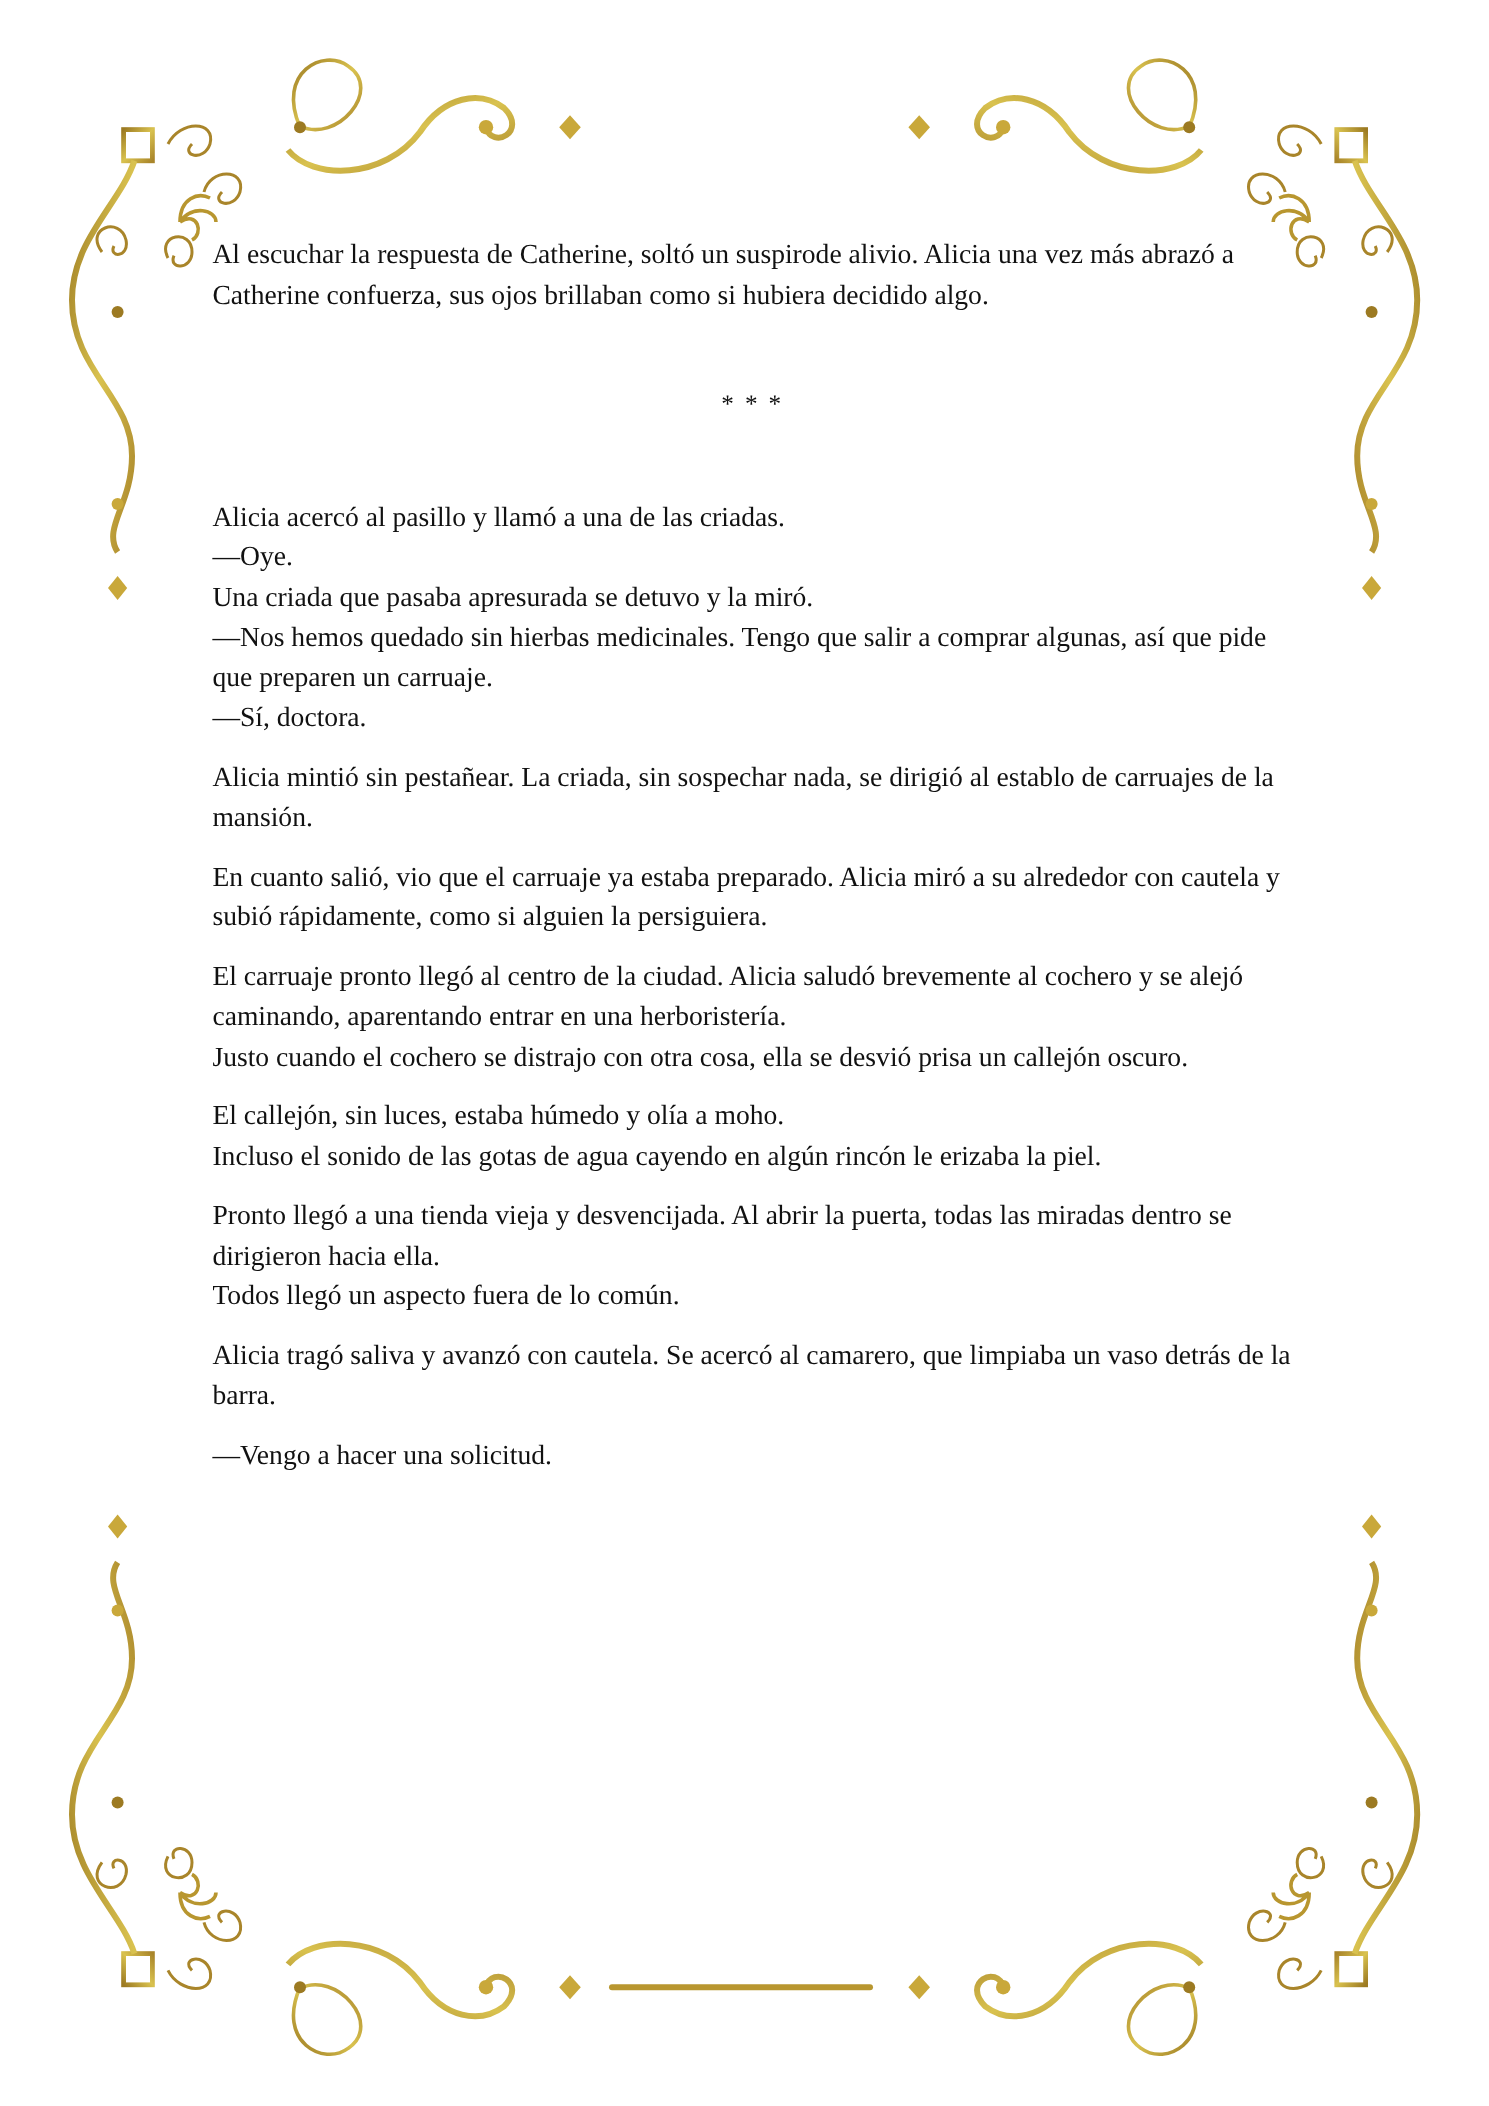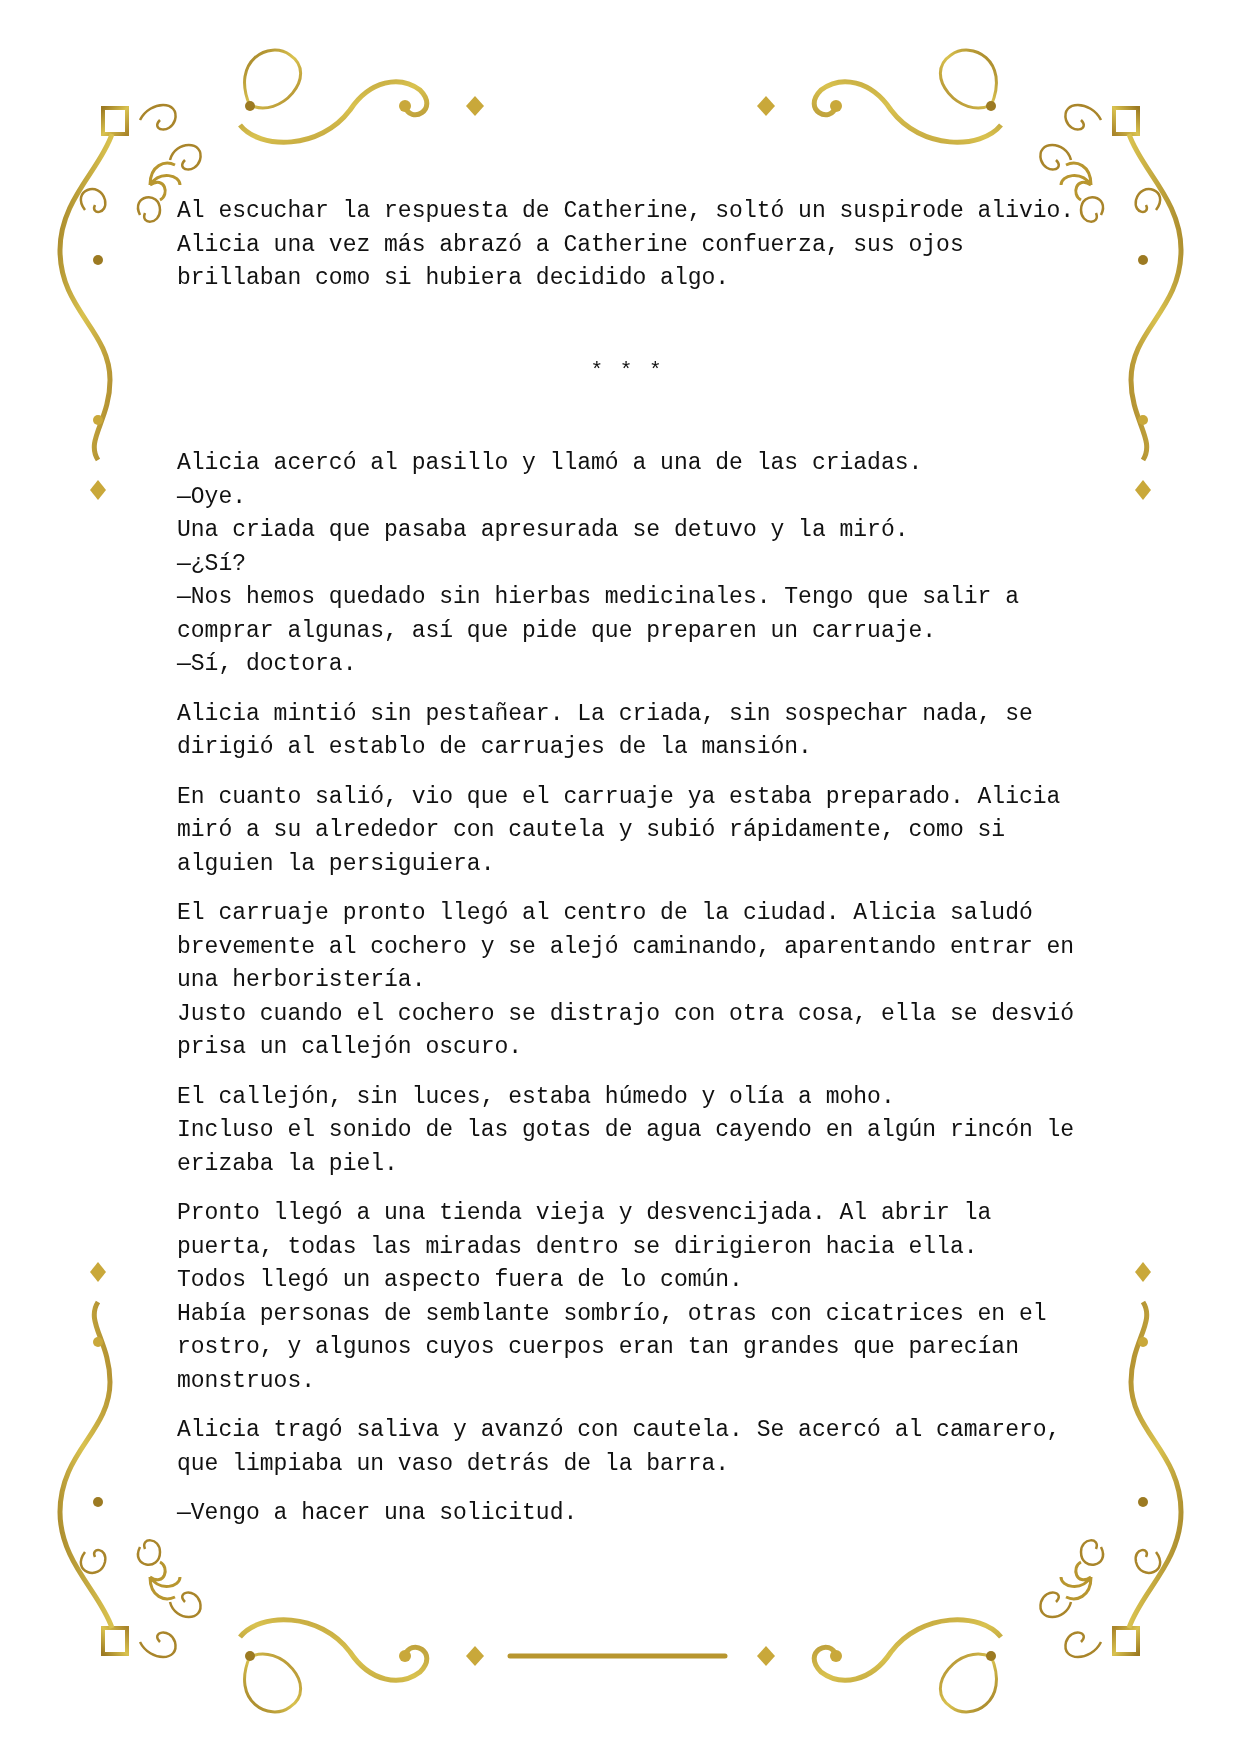--- a/index.html
+++ b/index.html
@@ -3,21 +3,21 @@
 <meta charset="utf-8">
 <style>
   html, body { margin: 0; padding: 0; background: #ffffff; }
   body { width: 1241px; height: 1755px; position: relative; overflow: hidden; }
   .frame { position: absolute; left: 0; top: 0; width: 1241px; height: 1755px; }
   .content {
     position: absolute; left: 177px; top: 195px; width: 900px;
     font-family: "Liberation Serif", "DejaVu Serif", serif;
     font-size: 23px; line-height: 33.5px; color: #111111;
   }
-  .content p { margin: 0; font-family: Liberation Mono, monospace; }
+  .content p { margin: 0; }
   .para { margin-bottom: 16px !important; }
   .sep { text-align: center; margin: 58px 0 60px 0 !important; letter-spacing: 2px; font-size: 21px; }
   .line { display: block; }
 </style>
 </head>
 <body>
 
 <svg class="frame" viewBox="0 0 1241 1755" xmlns="http://www.w3.org/2000/svg">
   <defs>
     <linearGradient id="gold" x1="0" y1="0" x2="1" y2="1">
@@ -71,21 +71,20 @@
 </svg>
 
 <div class="content">
   <p class="para">Al escuchar la respuesta de Catherine, soltó un suspirode alivio. Alicia una vez más abrazó a Catherine confuerza, sus ojos brillaban como si hubiera decidido algo.</p>
   <p class="sep">* * *</p>
 
   <p class="para">
     <span class="line">Alicia acercó al pasillo y llamó a una de las criadas.</span>
     <span class="line">—Oye.</span>
     <span class="line">Una criada que pasaba apresurada se detuvo y la miró.</span>
-    <span class="line">—¿Sí?</span>
     <span class="line">—Nos hemos quedado sin hierbas medicinales. Tengo que salir a comprar algunas, así que pide que preparen un carruaje.</span>
     <span class="line">—Sí, doctora.</span>
   </p>
 
   <p class="para">
     <span class="line">Alicia mintió sin pestañear. La criada, sin sospechar nada, se dirigió al establo de carruajes de la mansión.</span>
   </p>
 
   <p class="para">
     <span class="line">En cuanto salió, vio que el carruaje ya estaba preparado. Alicia miró a su alrededor con cautela y subió rápidamente, como si alguien la persiguiera.</span>
@@ -97,21 +96,20 @@
   </p>
 
   <p class="para">
     <span class="line">El callejón, sin luces, estaba húmedo y olía a moho.</span>
     <span class="line">Incluso el sonido de las gotas de agua cayendo en algún rincón le erizaba la piel.</span>
   </p>
 
   <p class="para">
     <span class="line">Pronto llegó a una tienda vieja y desvencijada. Al abrir la puerta, todas las miradas dentro se dirigieron hacia ella.</span>
     <span class="line">Todos llegó un aspecto fuera de lo común.</span>
-    <span class="line">Había personas de semblante sombrío, otras con cicatrices en el rostro, y algunos cuyos cuerpos eran tan grandes que parecían monstruos.</span>
   </p>
 
   <p class="para">
     <span class="line">Alicia tragó saliva y avanzó con cautela. Se acercó al camarero, que limpiaba un vaso detrás de la barra.</span>
   </p>
 
   <p class="para">
     <span class="line">—Vengo a hacer una solicitud.</span>
   </p>
 </div>

